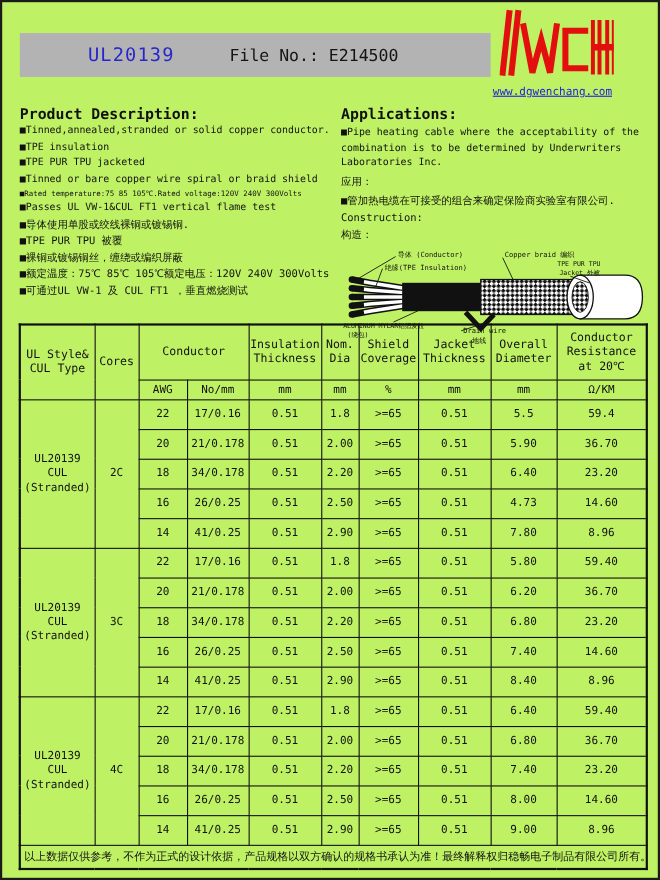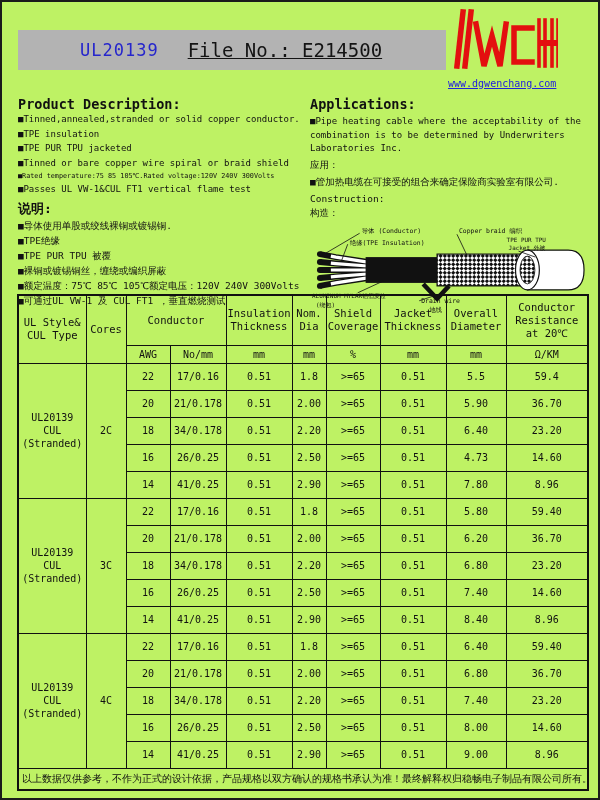--- a/index.html
+++ b/index.html
@@ -8,21 +8,21 @@
     position:relative; width:600px; height:800px; margin:0 auto;
     background:#bef264; border:2px solid #1b1b1b; overflow:hidden;
     color:#111;
   }
   
   .header-bar {
     position:absolute; left:16px; top:28px; width:428px; height:40px;
     background:#b3b3b3; display:flex; align-items:center;
   }
   .doc-title { color:#2626cc; font-size:17px; letter-spacing:1px; margin-left:62px; }
-  .file-no   { color:#141414; font-size:19px; margin-left:29px;text-decoration:underline; }
+  .file-no   { color:#141414; font-size:15px; margin-left:50px; }
   .logo-box  { position:absolute; left:452px; top:6px; width:104px; height:66px; }
   .site-link {
     position:absolute; left:446px; top:76px; font-size:10px;
     color:#2121dd; text-decoration:underline; cursor:pointer;
   }
   
   .cols { position:absolute; left:16px; top:94px; width:572px; display:flex; }
   .col-left  { width:292px; }
   .col-right { width:280px; }
   .sec-head { font-size:13.5px; font-weight:bold; margin-bottom:3px; }
@@ -88,24 +88,22 @@
     <div class="col-left">
       <div class="sec-head">Product Description:</div>
       <div id="pd-list">
           <div class="list-item">■Tinned,annealed,stranded or solid copper conductor.</div>
           <div class="list-item">■TPE insulation</div>
           <div class="list-item">■TPE PUR TPU jacketed</div>
           <div class="list-item">■Tinned or bare copper wire spiral or braid shield</div>
           <div class="list-item">■Rated temperature:75 85 105℃.Rated voltage:120V 240V 300Volts</div>
           <div class="list-item">■Passes UL VW-1&amp;CUL FT1 vertical flame test</div>
         </div>
-      <div class="cn-head">说明:</div>
       <div id="cn-list">
           <div class="list-item">■导体使用单股或绞线裸铜或镀锡铜.</div>
-          <div class="list-item">■TPE绝缘</div>
           <div class="list-item">■TPE PUR TPU 被覆</div>
           <div class="list-item">■裸铜或镀锡铜丝，缠绕或编织屏蔽</div>
           <div class="list-item">■额定温度：75℃ 85℃ 105℃额定电压：120V 240V 300Volts</div>
           <div class="list-item">■可通过UL VW-1 及 CUL FT1 ，垂直燃烧测试</div>
         </div>
     </div>
 
     <div class="col-right">
       <div class="sec-head">Applications:</div>
       <div class="app-par">■Pipe heating cable where the acceptability of the combination is to be determined by Underwriters Laboratories Inc.</div>

